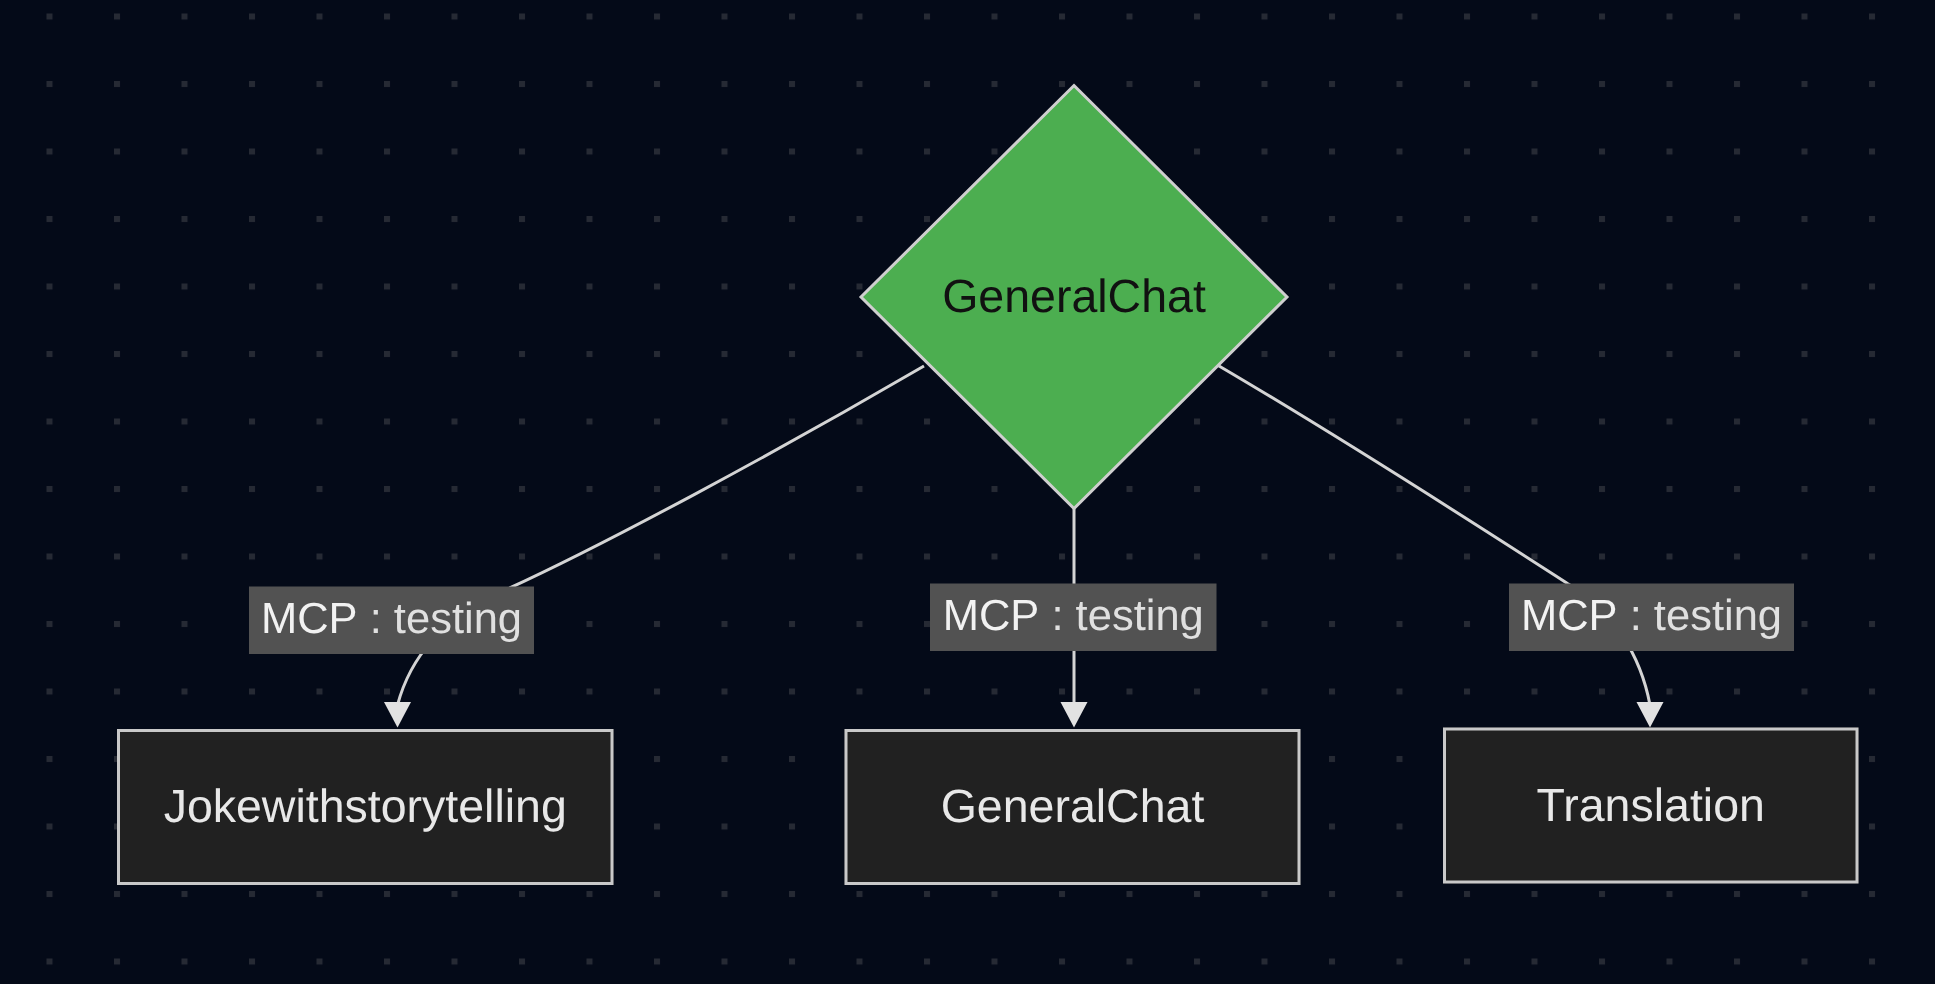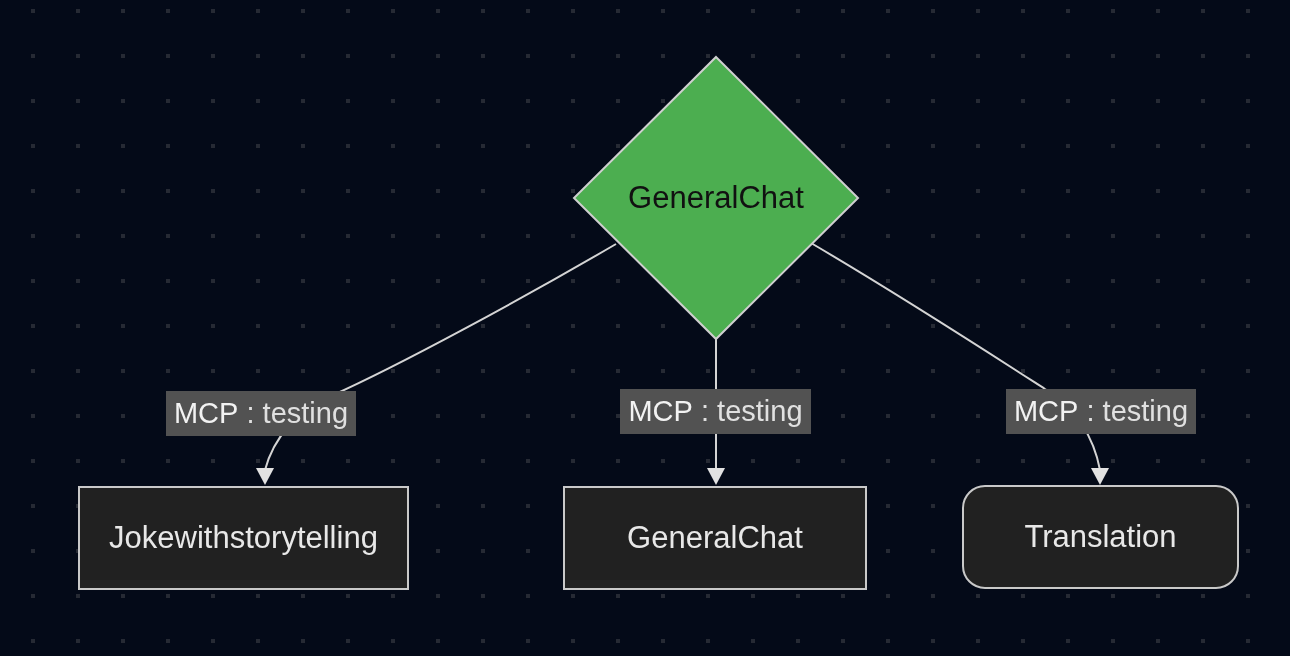--- a/index.html
+++ b/index.html
@@ -72,21 +72,21 @@
     border: 2px solid #c9c9c9;
     box-sizing: border-box;
     display: flex;
     align-items: center;
     justify-content: center;
     color: #e8e8e8;
     font-size: 31px;
   }
   .node-box-0 { left: 58px;  top: 486px; width: 331px; height: 104px; margin-left: 20px; }
   .node-box-1 { left: 563px; top: 486px; width: 304px; height: 104px; }
-  .node-box-2 { left: 962px; top: 485px; width: 277px; height: 104px; border-radius: 23px; }
+  .node-box-2 { left: 962px; top: 485px; width: 277px; height: 104px; }
 </style>
 </head>
 <body>
 
 <div class="canvas">
 
   <svg class="edges-layer" width="1290" height="656" viewBox="0 0 1290 656">
     <defs>
       <pattern id="dotgrid" x="31" y="9" width="45" height="45" patternUnits="userSpaceOnUse">
         <rect width="4" height="4" fill="#262a34"></rect>

